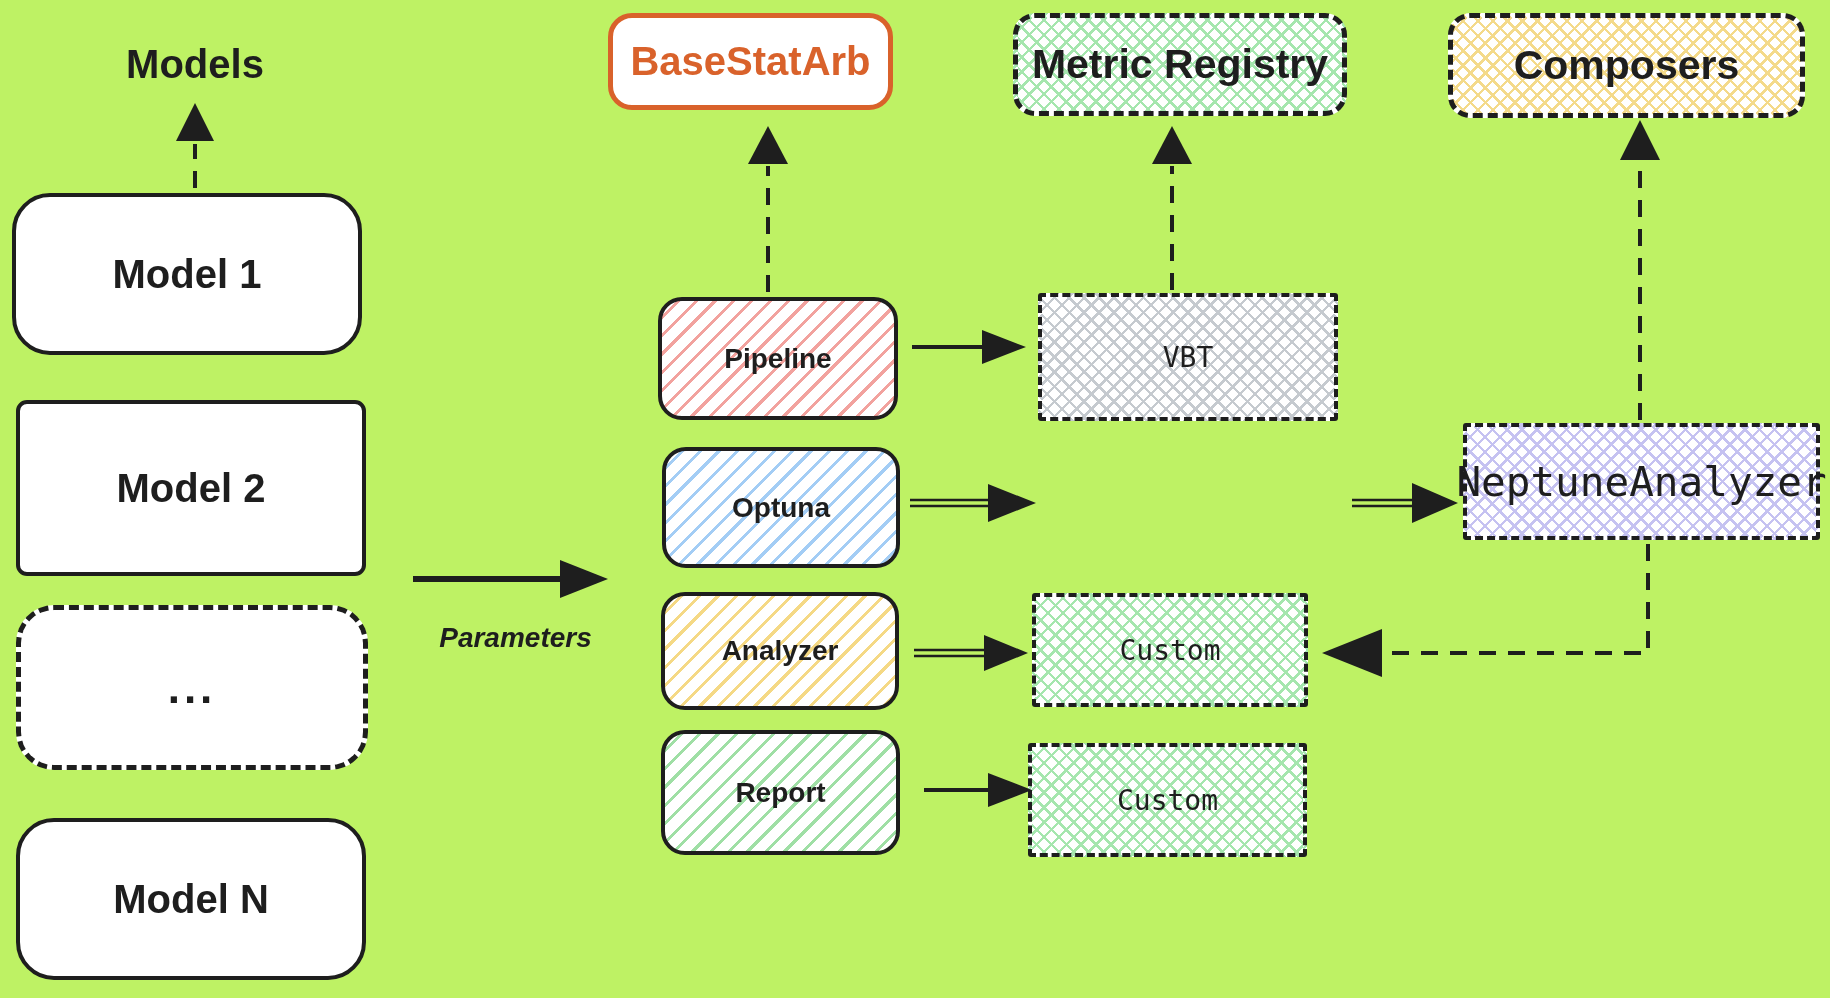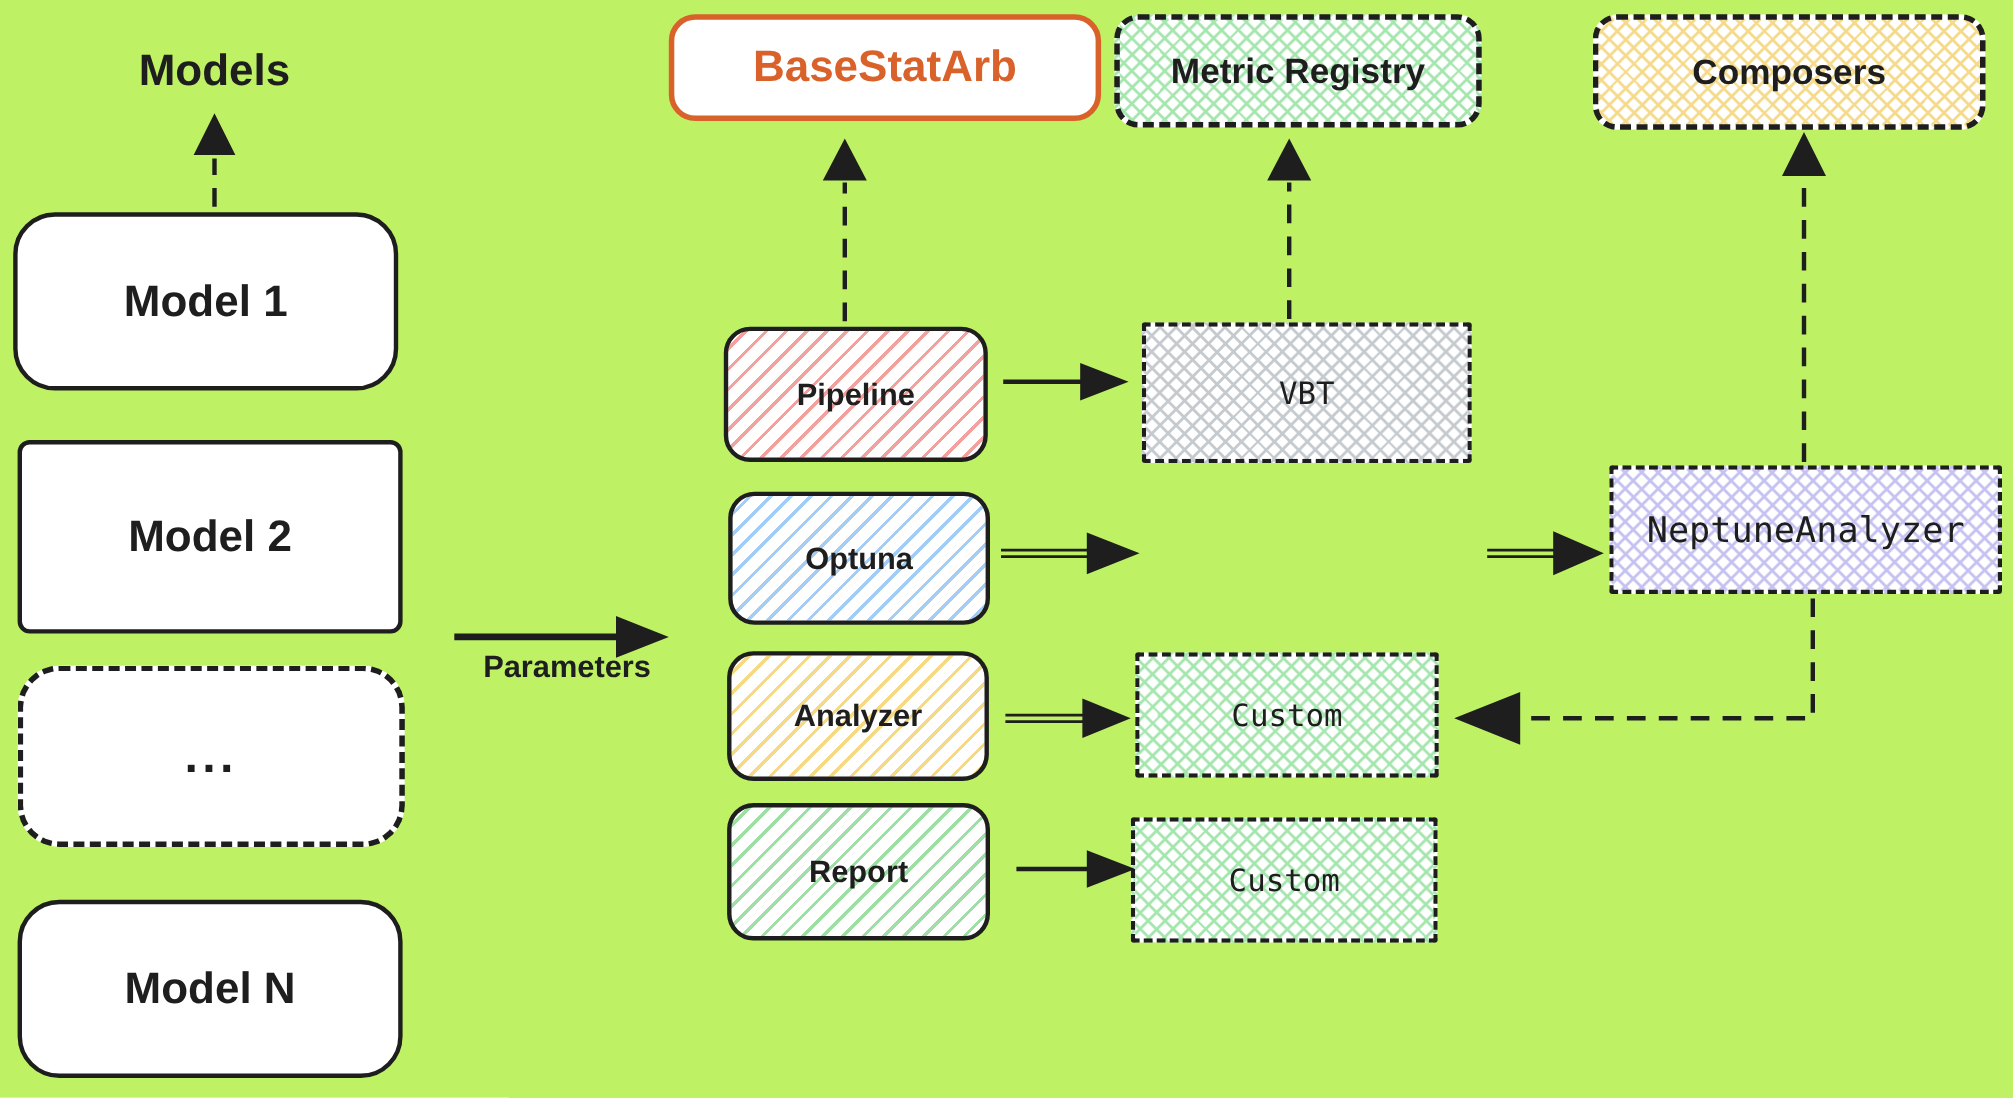--- a/index.html
+++ b/index.html
@@ -15,21 +15,21 @@
   .dashbig   { border:5px dashed #1e1e1e; border-radius:38px; }
   .stagebox  { border:4.5px solid #1e1e1e; border-radius:24px; }
   .pillorange{ border:5px solid #d9622b; border-radius:24px; }
   .dashpill  { border:5px dashed #1e1e1e; border-radius:22px; }
   .dashrect  { border:4.5px dashed #1e1e1e; border-radius:3px; }
 
   .hand  { font-family:"Liberation Sans", sans-serif; font-weight:600; color:#1e1e1e; }
   .mono  { font-family:"DejaVu Sans Mono", monospace; font-weight:400; color:#1e1e1e; }
   .t40 { font-size:40px; }
   .t36 { font-size:28px; }
-  .t34 { font-size:32px; }
+  .t34 { font-size:41px; }
   .t28 { font-size:28px; }
   .orange { color:#d9622b; }
   .dots { font-size:44px; font-weight:800; letter-spacing:4px; line-height:10px; }
 
   
   .h-red    { background-image:repeating-linear-gradient(135deg, rgba(0,0,0,0) 0 10px, #f2a29e 10px 13px); }
   .h-blue   { background-image:repeating-linear-gradient(135deg, rgba(0,0,0,0) 0 10px, #a3cdf5 10px 13px); }
   .h-yellow { background-image:repeating-linear-gradient(135deg, rgba(0,0,0,0) 0 10px, #f5d985 10px 13px); }
   .h-green  { background-image:repeating-linear-gradient(135deg, rgba(0,0,0,0) 0 10px, #9fdfa5 10px 13px); }
 
@@ -63,36 +63,36 @@
   svg .sw4  { stroke-width:4; }
   svg .sw25 { stroke-width:2.5; }
   svg .head { fill:#1e1e1e; stroke:none; }
 </style>
 </head>
 <body>
 
 <div class="canvas">
 
   <div class="lbl hand t40" style="left:95px; top:42px; width:200px;">Models</div>
-  <div class="lbl hand t28" style="left:418px; top:590px; width:195px;">Parameters</div>
+  <div class="lbl hand t28" style="left:418px; top:622px; width:195px;font-style:italic;">Parameters</div>
 
   <div class="box solidbox" style="left:12px; top:193px; width:350px; height:162px;">
     <span class="hand t40">Model 1</span>
   </div>
   <div class="box solidbox" style="left:16px; top:400px; width:350px; height:176px;border-radius:11px;">
     <span class="hand t40">Model 2</span>
   </div>
   <div class="box dashbig" style="left:16px; top:605px; width:352px; height:165px;">
     <span class="hand dots">...</span>
   </div>
   <div class="box solidbox" style="left:16px; top:818px; width:350px; height:162px;">
     <span class="hand t40">Model N</span>
   </div>
 
-  <div class="box pillorange" style="left:608px; top:13px; width:393px; height:97px;">
+  <div class="box pillorange" style="left:608px; top:13px; width:285px; height:97px;">
     <span class="hand t40 orange" style="font-weight:700;">BaseStatArb</span>
   </div>
   <div class="box stagebox h-red" style="left:658px; top:297px; width:240px; height:123px;">
     <span class="hand t36">Pipeline</span>
   </div>
   <div class="box stagebox h-blue" style="left:662px; top:447px; width:238px; height:121px;">
     <span class="hand t36">Optuna</span>
   </div>
   <div class="box stagebox h-yellow" style="left:661px; top:592px; width:238px; height:118px;">
     <span class="hand t36">Analyzer</span>

